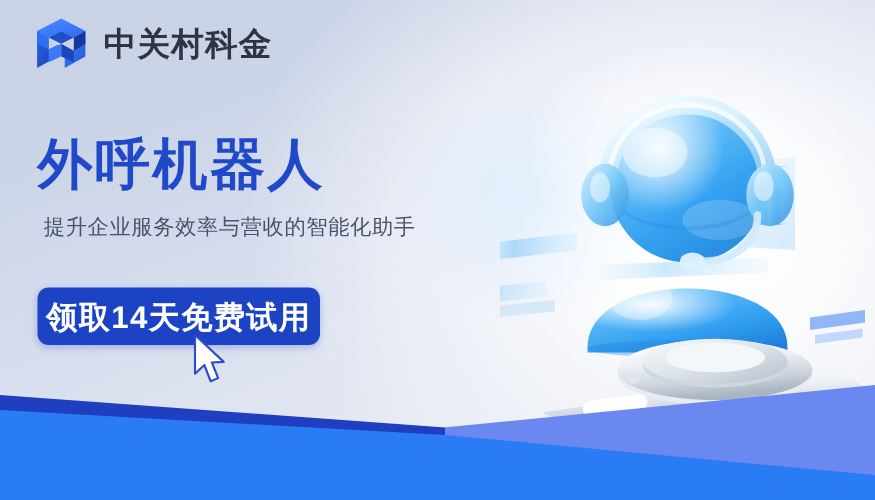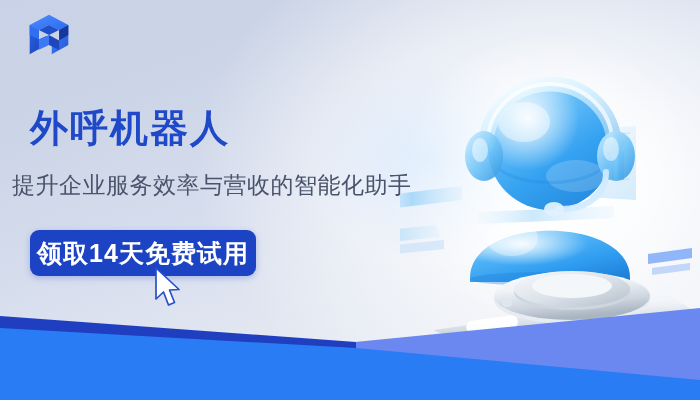--- a/index.html
+++ b/index.html
@@ -52,32 +52,32 @@
     letter-spacing: 1px;
     line-height: 1;
     white-space: nowrap;
   }
 
   
   .headline {
     position: absolute;
     left: 30px;
     top: 108px;
-    font-size: 38px;
+    font-size: 44px;
     font-weight: bold;
     color: #1f49c9;
     letter-spacing: 2px;
     line-height: 1.1;
     white-space: nowrap;
   }
   .subhead {
     position: absolute;
-    left: 12px;
+    left: 35px;
     top: 172px;
-    font-size: 23px;
+    font-size: 17px;
     color: #49536b;
     letter-spacing: 0.5px;
     line-height: 1.2;
     white-space: nowrap;
   }
 
   
   .cta {
     position: absolute;
     left: 30px;
@@ -292,20 +292,21 @@
 
       <path d="M8 28 L28 39 L28 60 L44 52 L44 72 L8 92 Z" fill="url(#cubeLeft)"></path>
       <path d="M8 28 L28 39 L28 60 L8 50 Z" fill="#2f6ff2"></path>
 
       <path d="M92 28 L92 72 L56 92 L56 72 L72 62 L72 39 Z" fill="url(#cubeRight)"></path>
       <path d="M72 39 L92 28 L92 50 L72 62 Z" fill="#17379e"></path>
 
       <path d="M28 60 L50 50 L50 72 L28 82 Z" fill="#3b79f5"></path>
       <path d="M50 50 L72 62 L72 82 L50 72 Z" fill="#1e47bd"></path>
     </svg>
+    <span class="logo-text">中关村科金</span>
   </div>
 
   <div class="headline">外呼机器人</div>
   <div class="subhead">提升企业服务效率与营收的智能化助手</div>
 
   <button class="cta">领取14天免费试用</button>
 
   <svg class="cursor" viewBox="0 0 34 44">
     <path d="M4 2 L4 33 L11.5 26 L16.5 39 L22.5 36.5 L17.5 24 L27 23.5 Z" fill="#ffffff" stroke="#2a4fc9" stroke-width="1.7" stroke-linejoin="round"></path>
   </svg>

